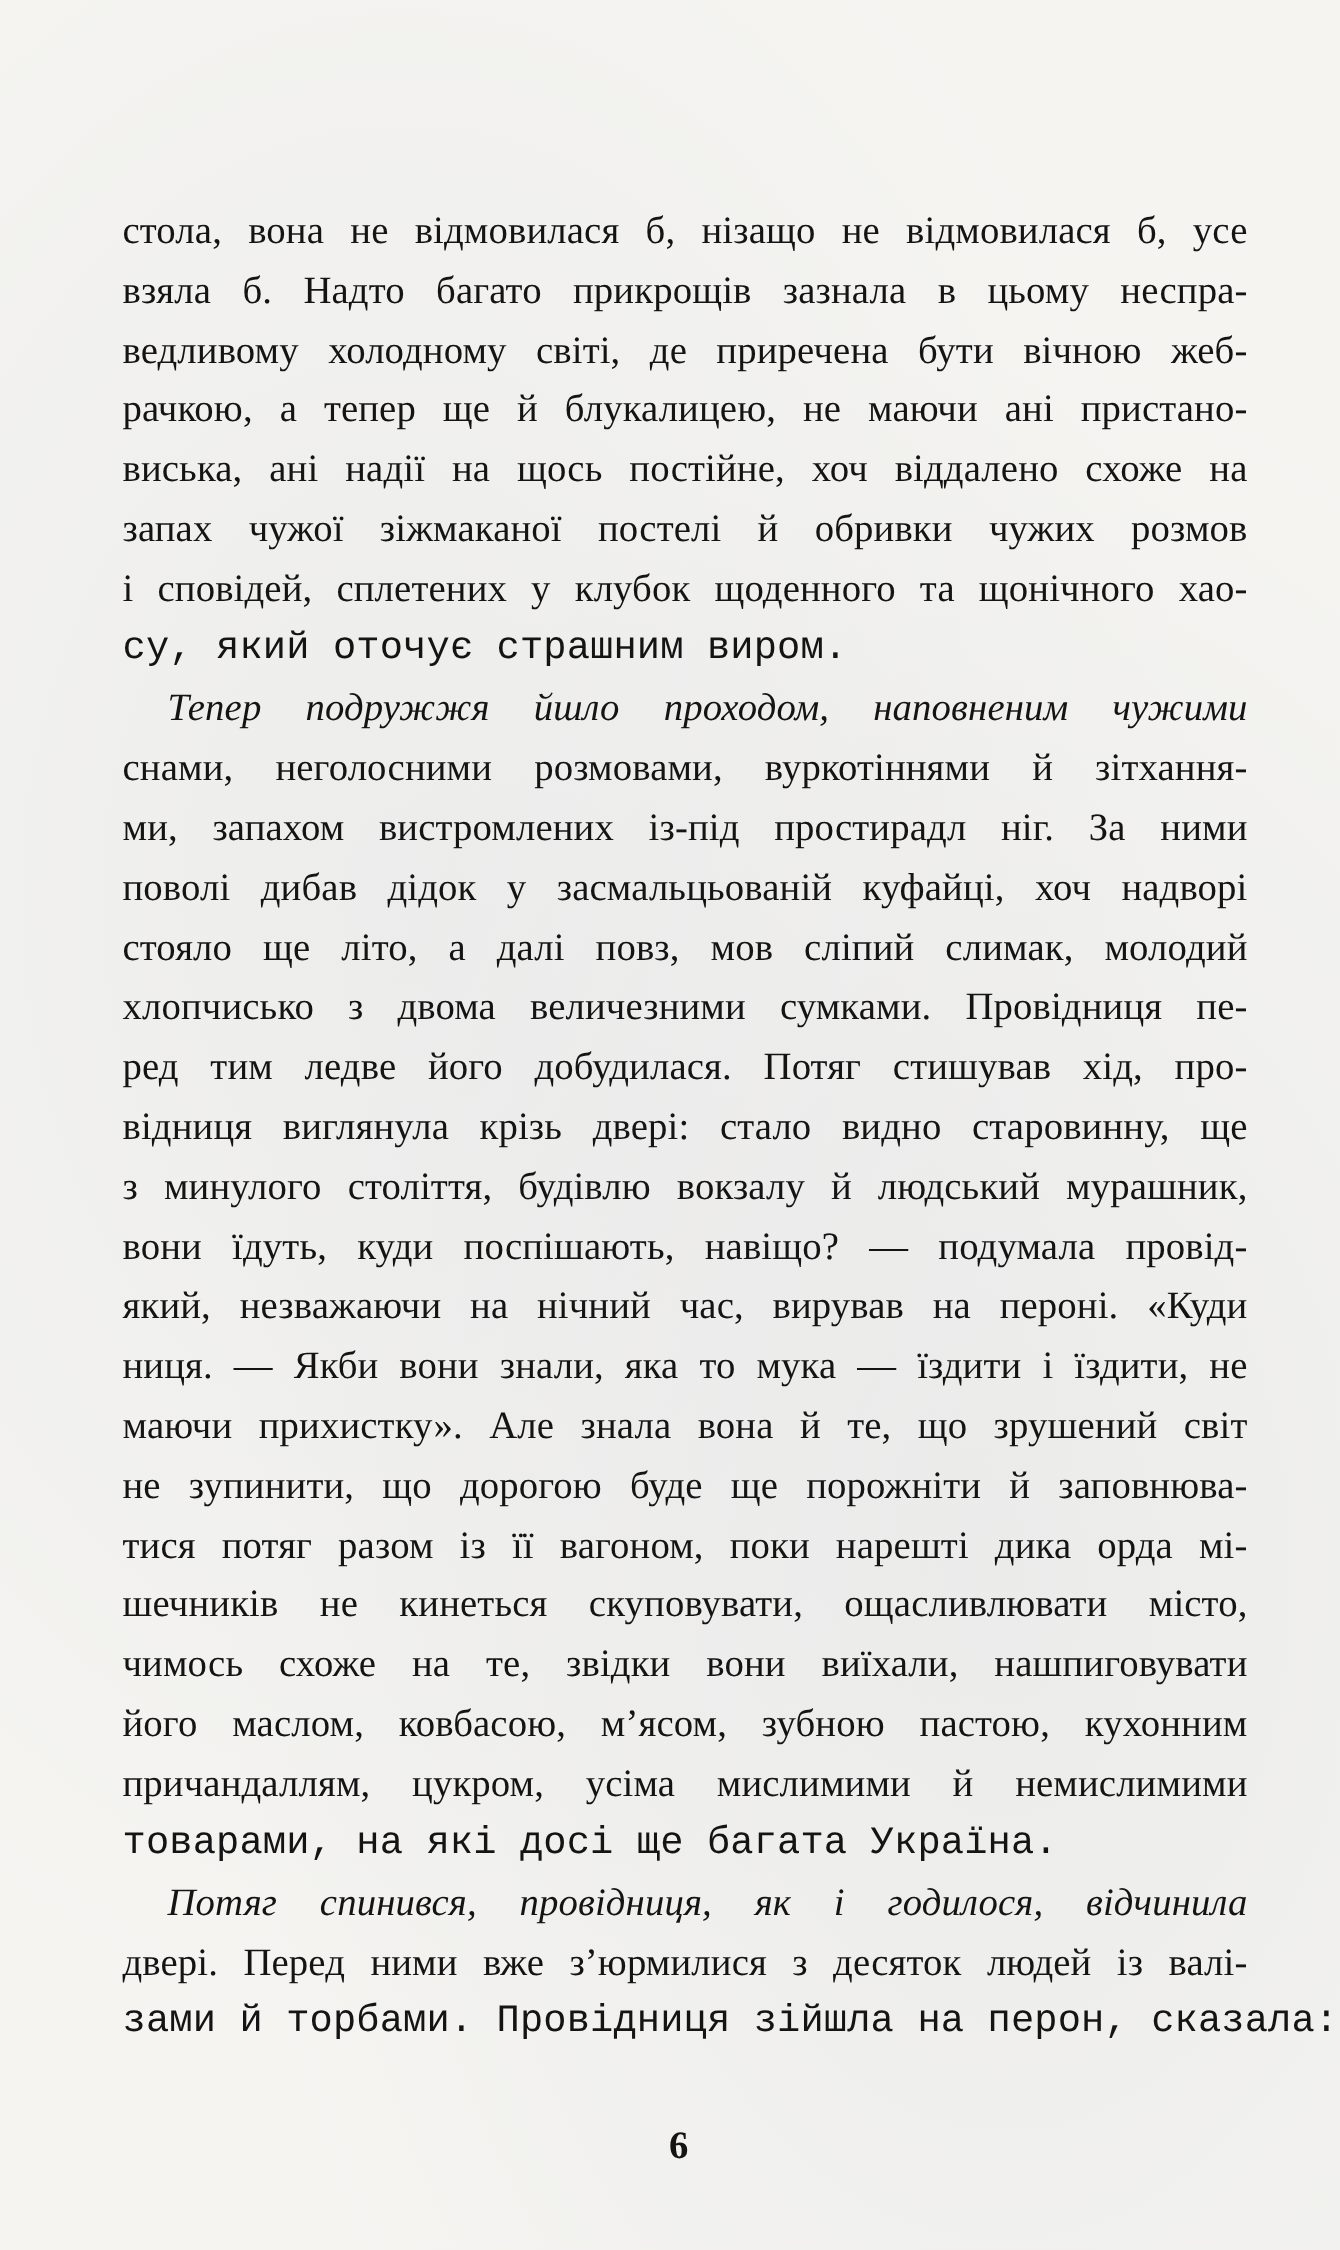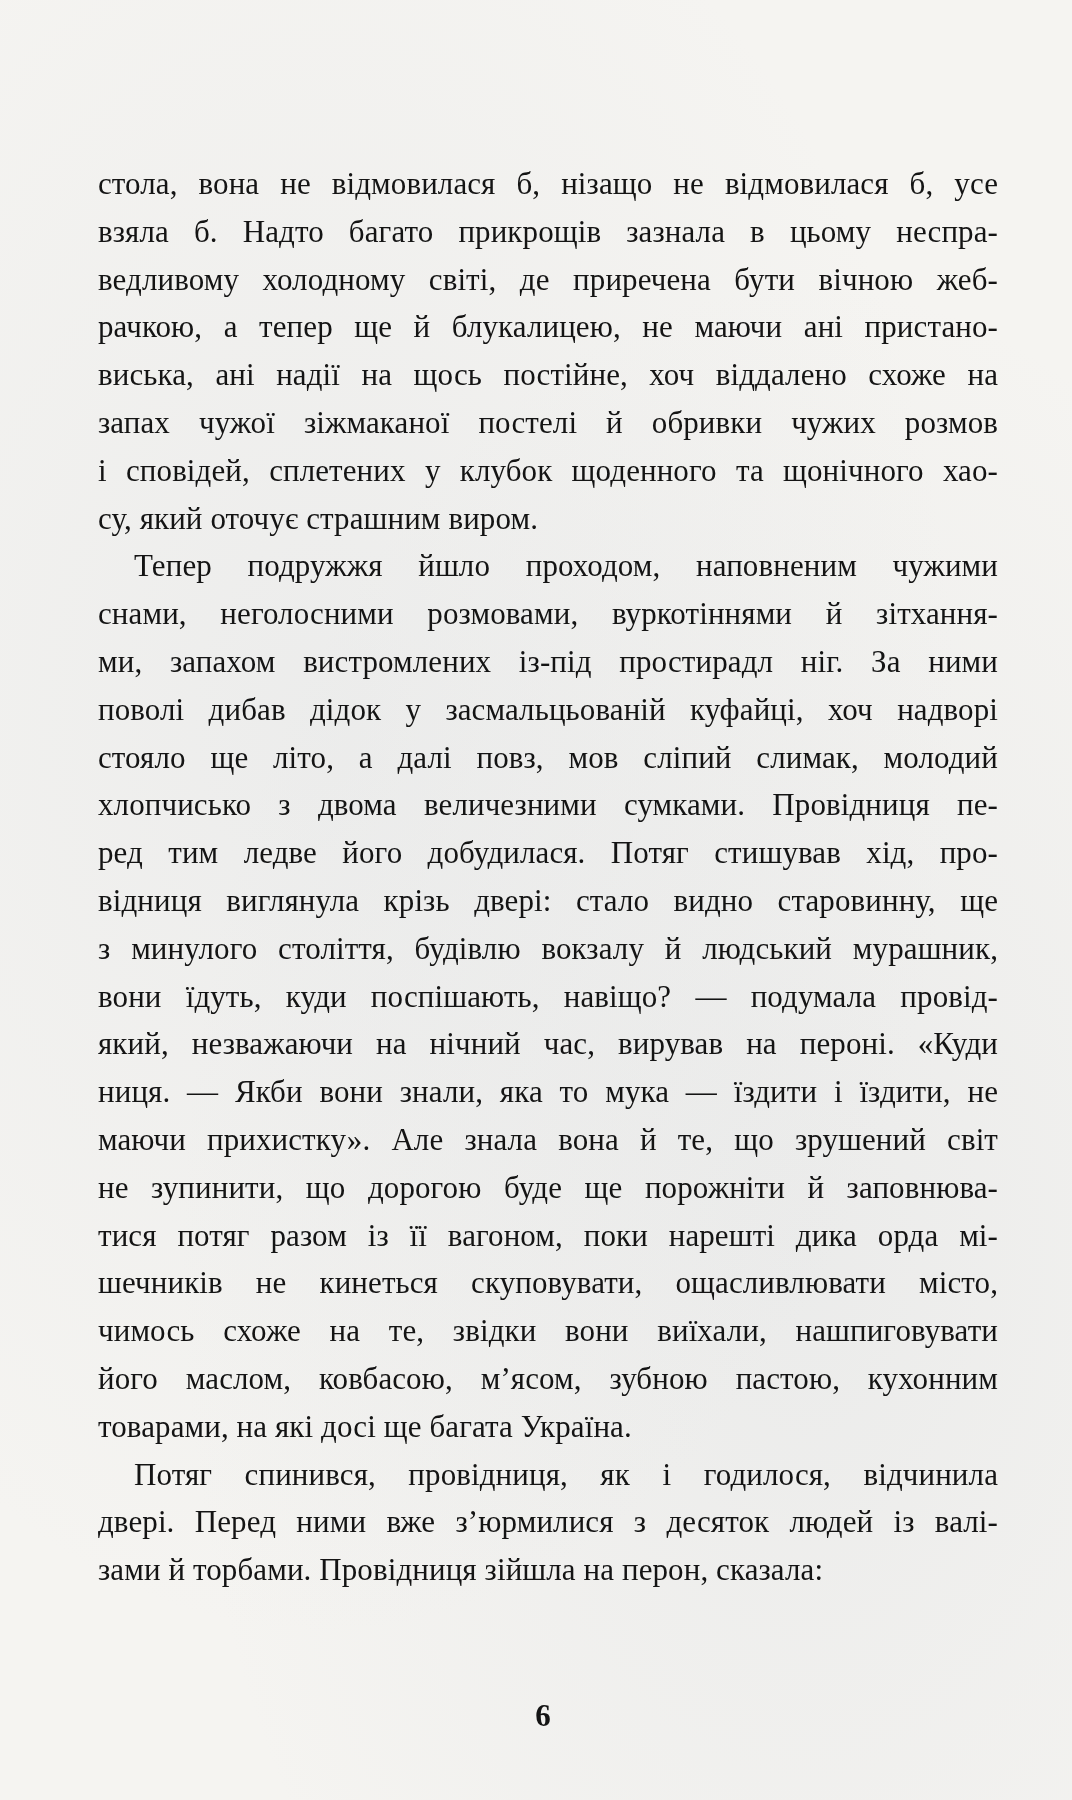--- a/index.html
+++ b/index.html
@@ -25,22 +25,22 @@
   .line {
     display: block;
     height: 47.8px;
     line-height: 47.8px;
     font-size: 31px;
     white-space: nowrap;
     text-align: justify;
     text-align-last: justify;
     letter-spacing: 0.1px;
   }
-  .line.last { text-align-last: left; }
-  .line.indent { padding-left: 36px; }
+  .line.last { text-align-last: left; font-family: Liberation Mono, monospace; }
+  .line.indent { padding-left: 36px; font-style: italic; }
   .page-number {
     position: absolute;
     left: 528px; top: 1698px;
     width: 30px; text-align: center;
     font-size: 31px; font-weight: bold;
   }
 </style>
 </head>
 <body>
 
@@ -69,20 +69,21 @@
       <span class="line">з минулого століття, будівлю вокзалу й людський мурашник,</span>
       <span class="line">вони їдуть, куди поспішають, навіщо? — подумала провід-</span>
       <span class="line">який, незважаючи на нічний час, вирував на пероні. «Куди</span>
       <span class="line">ниця. — Якби вони знали, яка то мука — їздити і їздити, не</span>
       <span class="line">маючи прихистку». Але знала вона й те, що зрушений світ</span>
       <span class="line">не зупинити, що дорогою буде ще порожніти й заповнюва-</span>
       <span class="line">тися потяг разом із її вагоном, поки нарешті дика орда мі-</span>
       <span class="line">шечників не кинеться скуповувати, ощасливлювати місто,</span>
       <span class="line">чимось схоже на те, звідки вони виїхали, нашпиговувати</span>
       <span class="line">його маслом, ковбасою, м’ясом, зубною пастою, кухонним</span>
+      <span class="line">причандаллям, цукром, усіма мислимими й немислимими</span>
       <span class="line last">товарами, на які досі ще багата Україна.</span>
     </div>
     <div>
       <span class="line indent">Потяг спинився, провідниця, як і годилося, відчинила</span>
       <span class="line">двері. Перед ними вже з’юрмилися з десяток людей із валі-</span>
       <span class="line last">зами й торбами. Провідниця зійшла на перон, сказала:</span>
     </div>
   </div>
 
 <div class="page-number">6</div>

